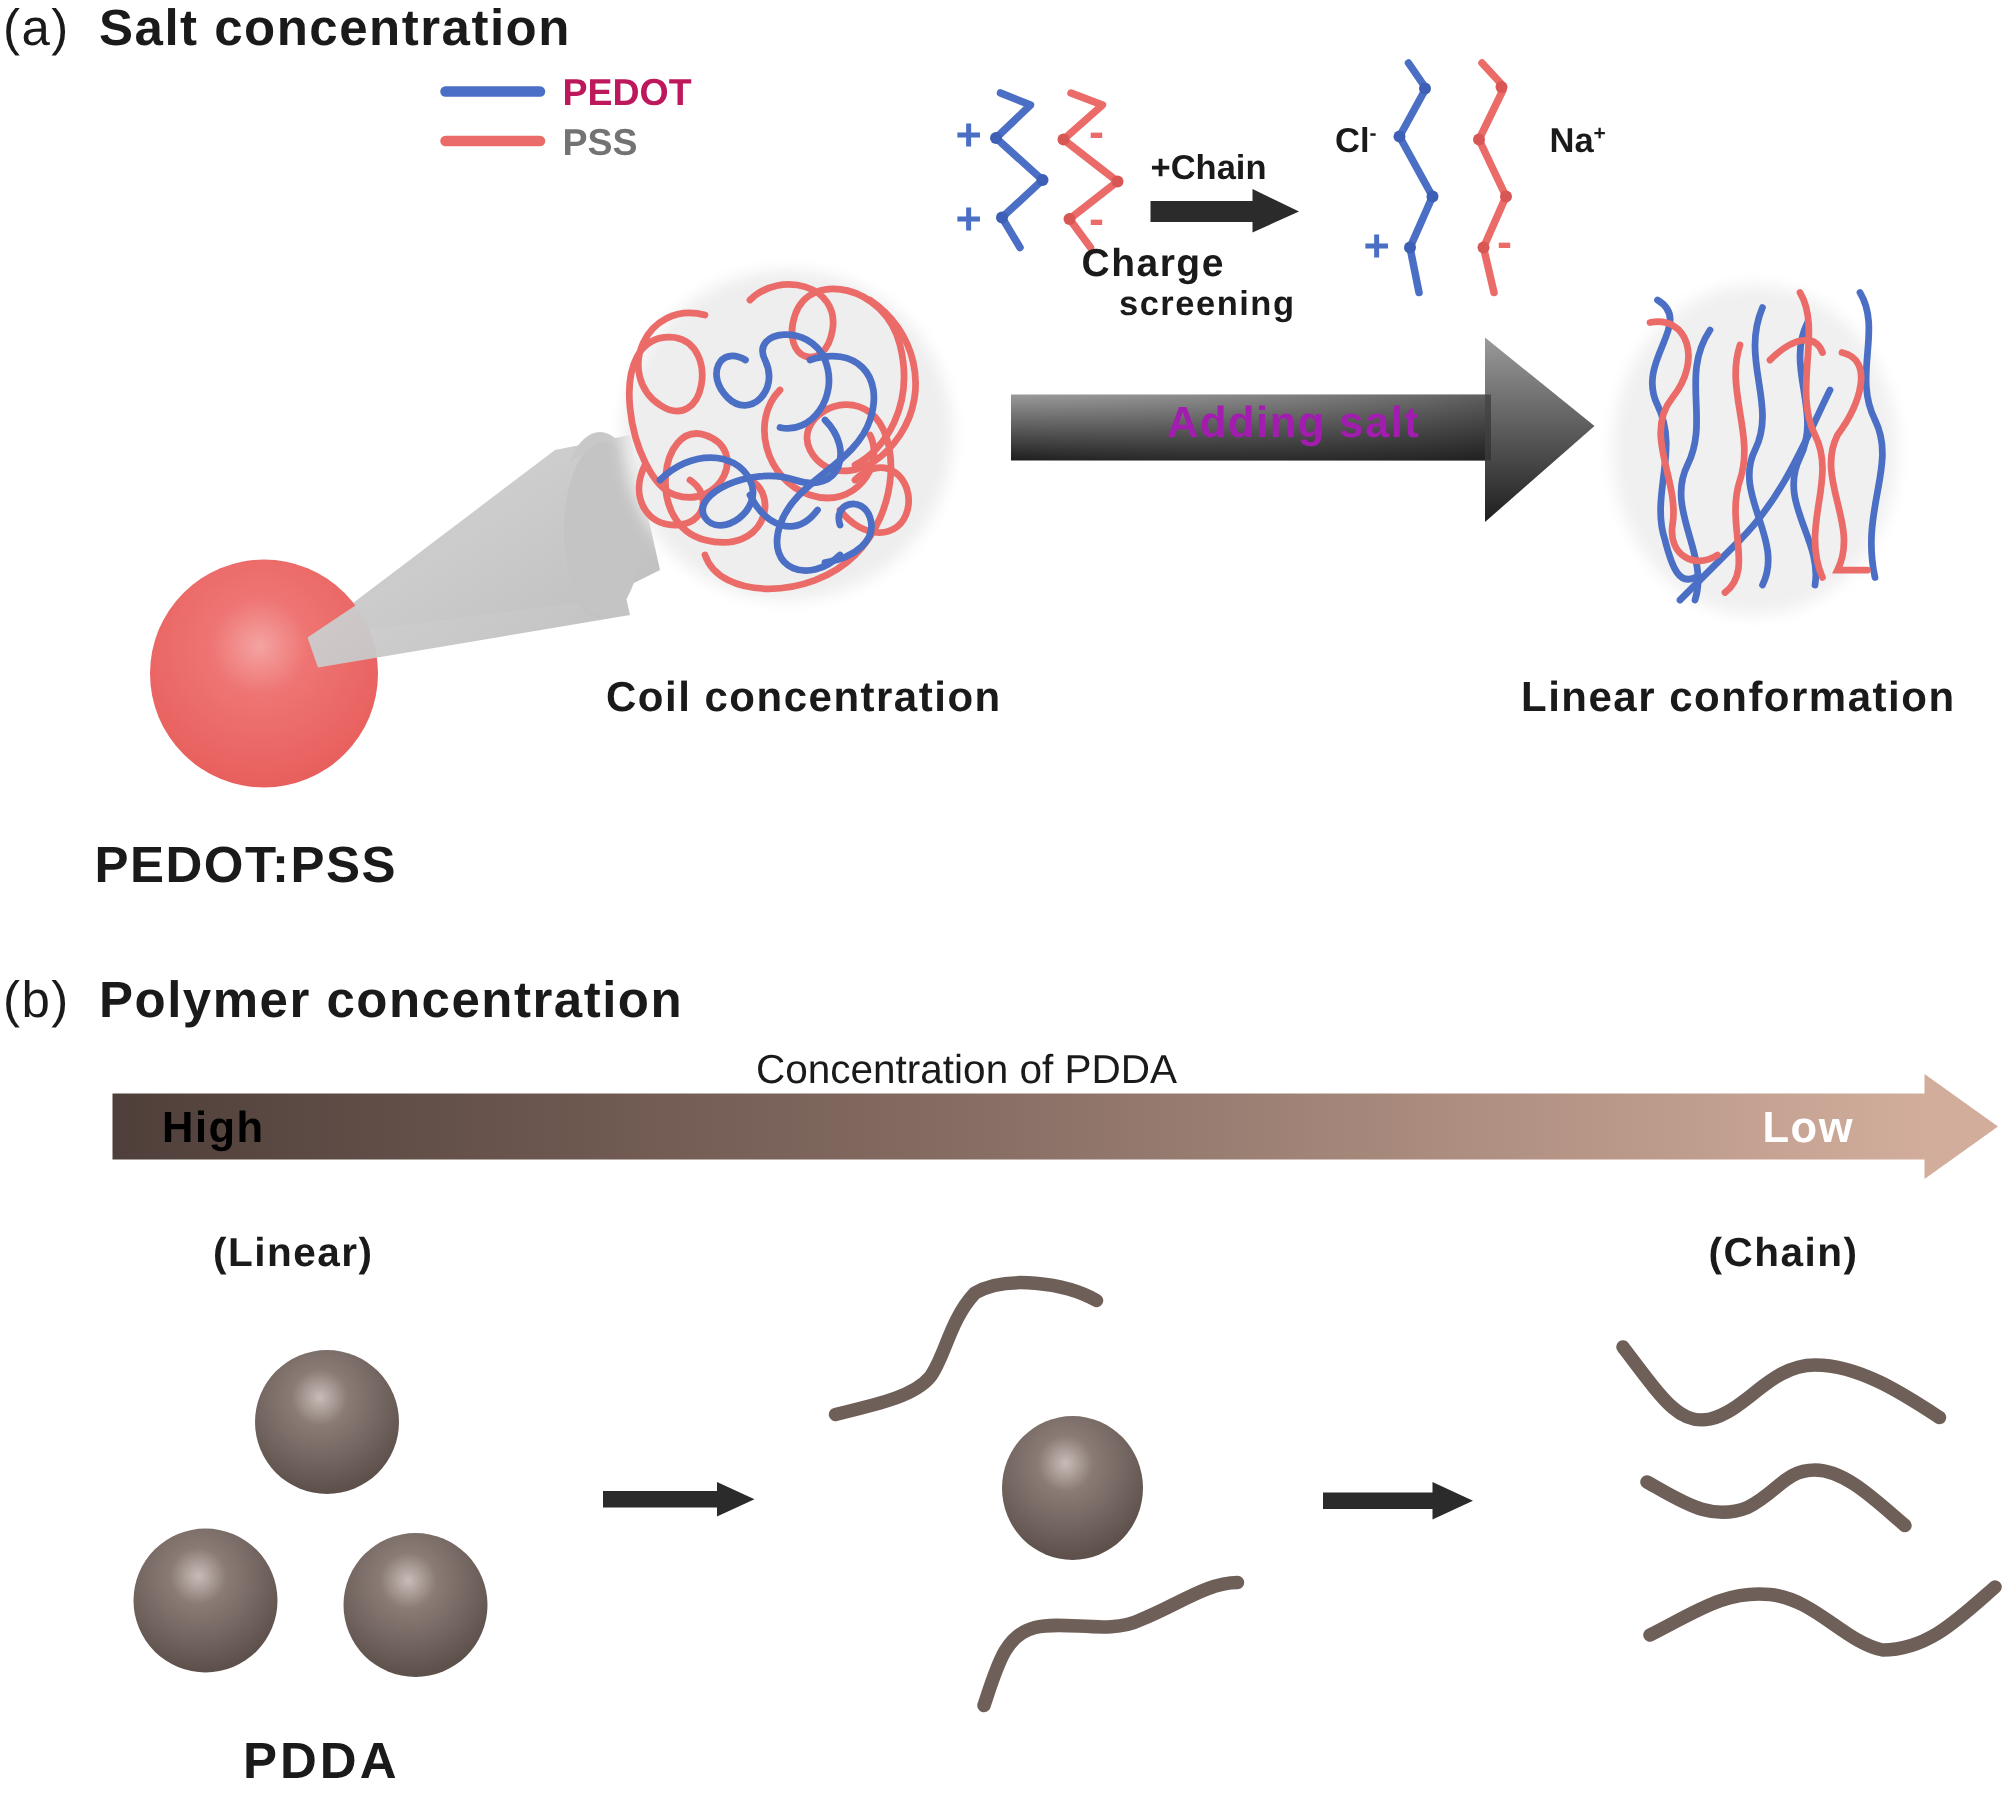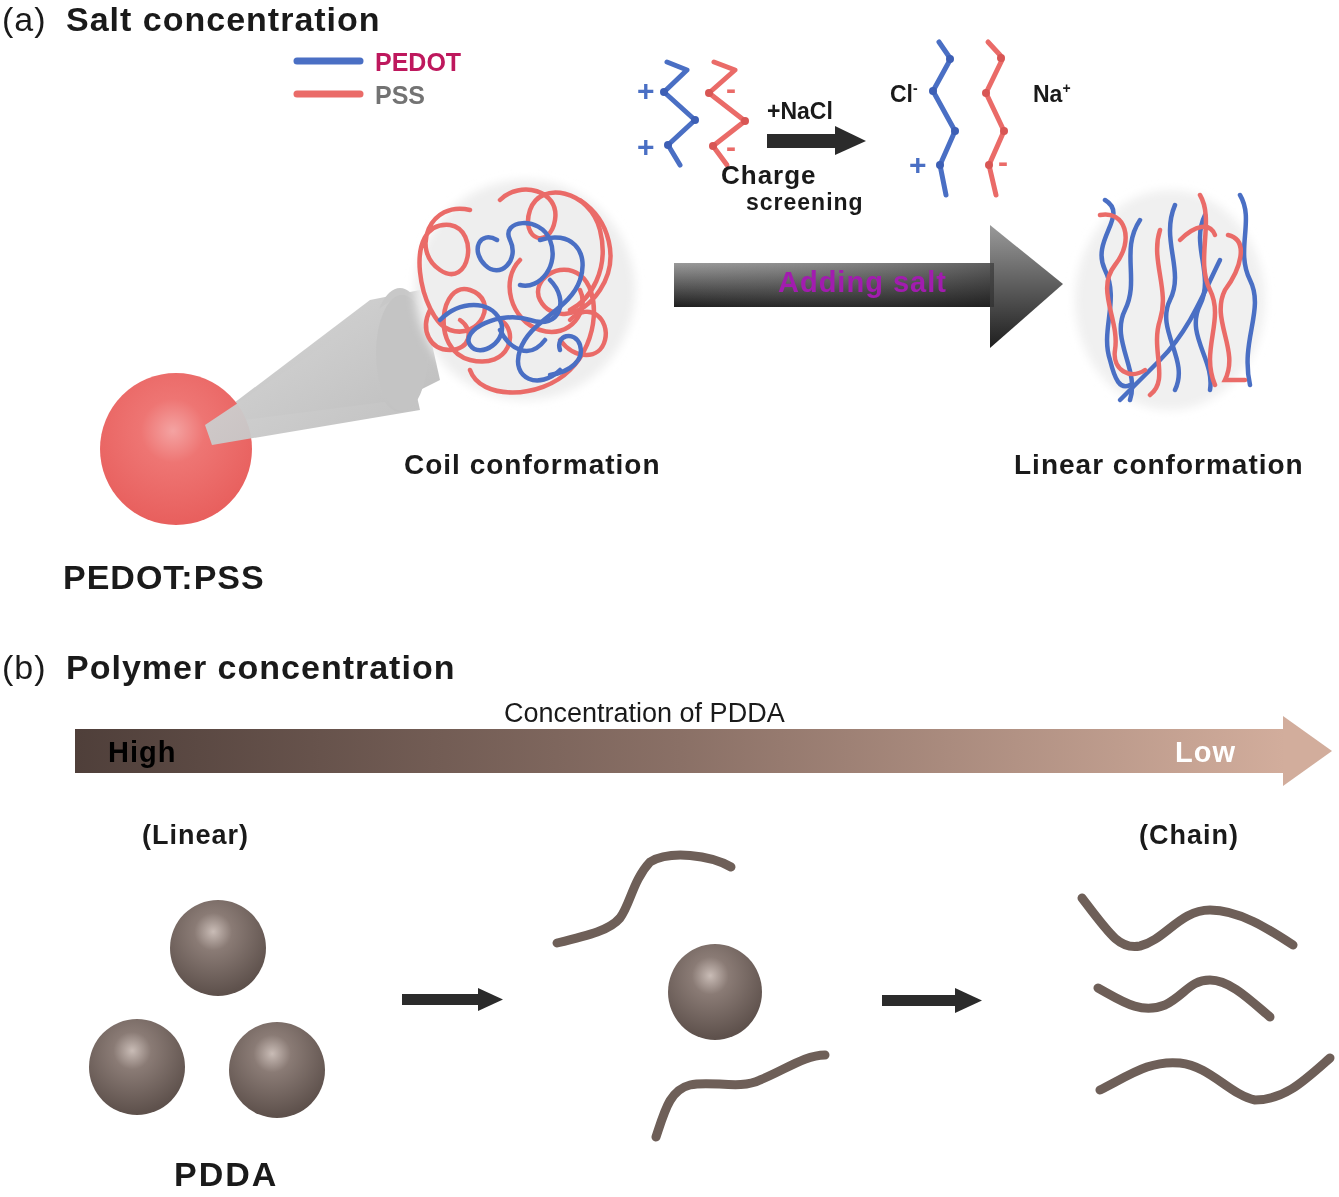--- a/index.html
+++ b/index.html
@@ -172,38 +172,38 @@
 <div class="txt title" style="left:66px; top:0px;">Salt concentration</div>
 
 <div class="txt" style="left:375px; top:48px; font-size:25px; color:#be185d;">PEDOT</div>
 <div class="txt" style="left:375px; top:81px; font-size:25px; color:#737373;">PSS</div>
 
 <div class="txt" style="left:637px; top:74px; font-size:30px; color:#4a6fc4;">+</div>
 <div class="txt" style="left:637px; top:130px; font-size:30px; color:#4a6fc4;">+</div>
 <div class="txt" style="left:726px; top:72px; font-size:30px; color:#ea6b68;">-</div>
 <div class="txt" style="left:726px; top:130px; font-size:30px; color:#ea6b68;">-</div>
 
-<div class="txt" style="left:767px; top:98px; font-size:23px;">+NaCl</div>
+<div class="txt" style="left:767px; top:98px; font-size:23px;">+Chain</div>
 <div class="txt" style="left:721px; top:160px; font-size:26px; letter-spacing:1px;">Charge</div>
 <div class="txt" style="left:746px; top:189px; font-size:23px; letter-spacing:1px;">screening</div>
 
 <div class="txt" style="left:890px; top:80px; font-size:23px;"><span>Cl</span><sup style="font-size:14px;">-</sup></div>
 <div class="txt" style="left:1003px; top:80px; font-size:23px;margin-left:30px;"><span>Na</span><sup style="font-size:14px;">+</sup></div>
 
 <div class="txt" style="left:909px; top:148px; font-size:30px; color:#4a6fc4;">+</div>
 <div class="txt" style="left:998px; top:145px; font-size:30px; color:#ea6b68;">-</div>
 
 <div class="txt" style="left:778px; top:266px; font-size:29px; color:#a21caf; letter-spacing:1px;">Adding salt</div>
 
-<div class="txt" style="left:404px; top:449px; font-size:28px; letter-spacing:1px;">Coil conformation</div>
+<div class="txt" style="left:404px; top:449px; font-size:28px; letter-spacing:1px;">Coil concentration</div>
 <div class="txt" style="left:1014px; top:449px; font-size:28px; letter-spacing:1px;">Linear conformation</div>
 <div class="txt" style="left:63px; top:558px; font-size:34px; letter-spacing:1px;">PEDOT:PSS</div>
 
 <div class="txt title" style="left:2px; top:648px; font-weight:normal;">(b)</div>
 <div class="txt title" style="left:66px; top:648px;">Polymer concentration</div>
 
 <div class="txt" style="left:504px; top:698px; font-size:27px; font-weight:normal;">Concentration of PDDA</div>
 <div class="txt" style="left:108px; top:736px; font-size:29px; color:#000000; letter-spacing:1px;">High</div>
 <div class="txt" style="left:1175px; top:736px; font-size:29px; color:#ffffff; letter-spacing:1px;">Low</div>
 
 <div class="txt" style="left:142px; top:820px; font-size:27px; letter-spacing:1px;">(Linear)</div>
 <div class="txt" style="left:1139px; top:820px; font-size:27px; letter-spacing:1px;text-align:right;">(Chain)</div>
-<div class="txt" style="left:162px; top:1155px; font-size:34px; letter-spacing:2px;margin-left:12px;">PDDA</div>
+<div class="txt" style="left:162px; top:1155px; font-size:34px; letter-spacing:2px;">PDDA</div>
 
 </body></html>

